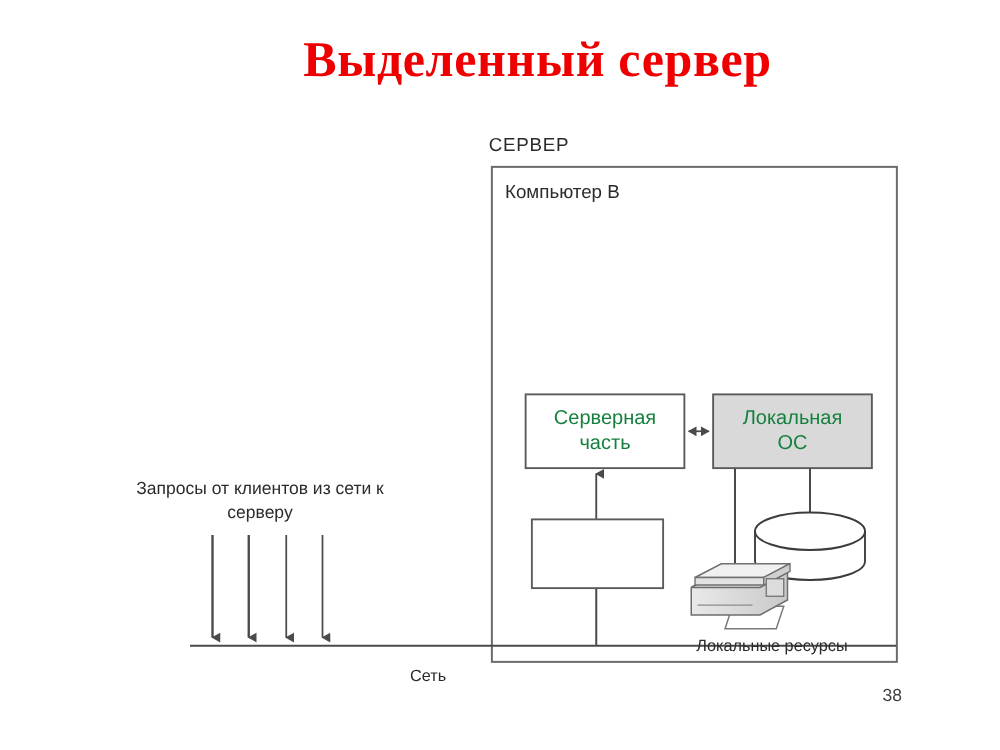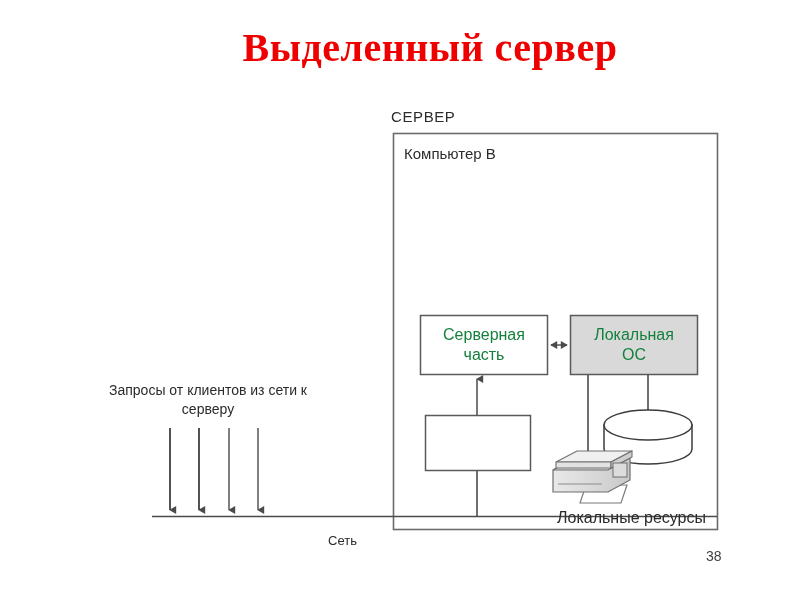--- a/index.html
+++ b/index.html
@@ -60,21 +60,21 @@
     letter-spacing: 0.6px;
   }
   #computer-label {
     left: 404px;
     top: 145px;
     font-size: 15px;
   }
   #local-resources-label {
     left: 557px;
     top: 509px;
-    font-size: 16px;
+    font-size: 13px;
   }
   #network-label {
     left: 328px;
     top: 533px;
     font-size: 13px;
   }
   #requests-label {
     left: 106px;
     top: 381px;
     font-size: 14px;

